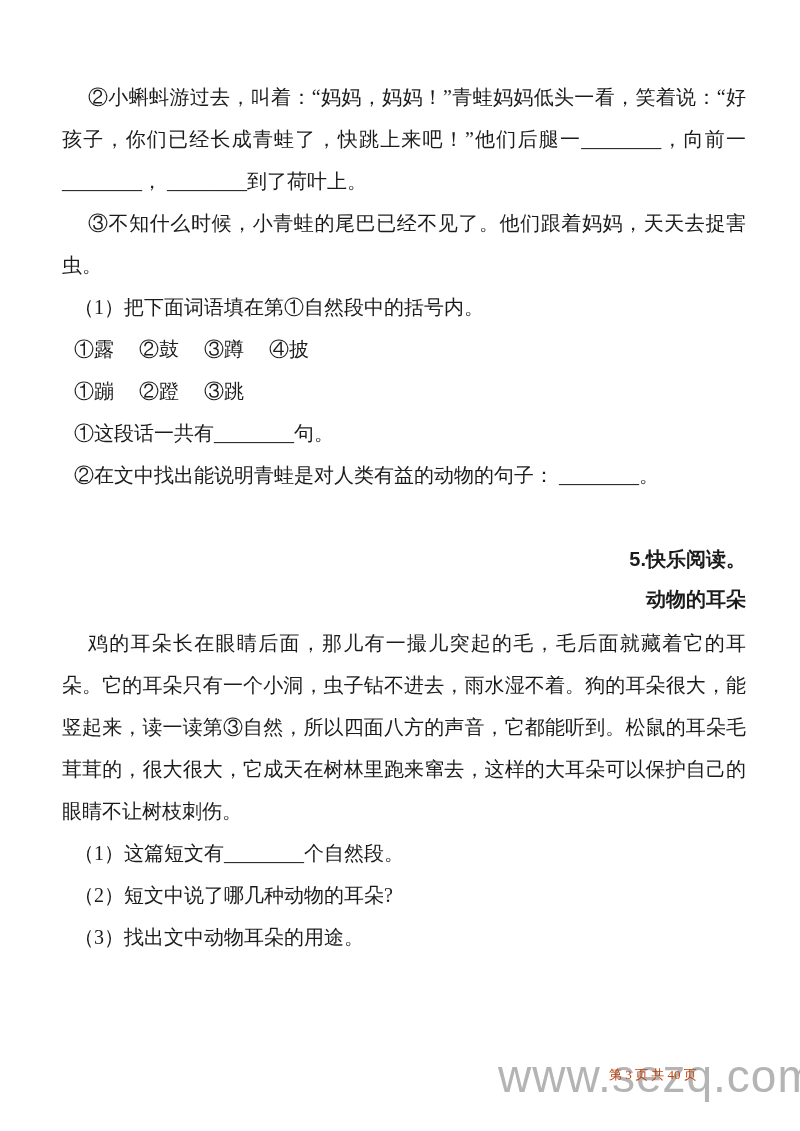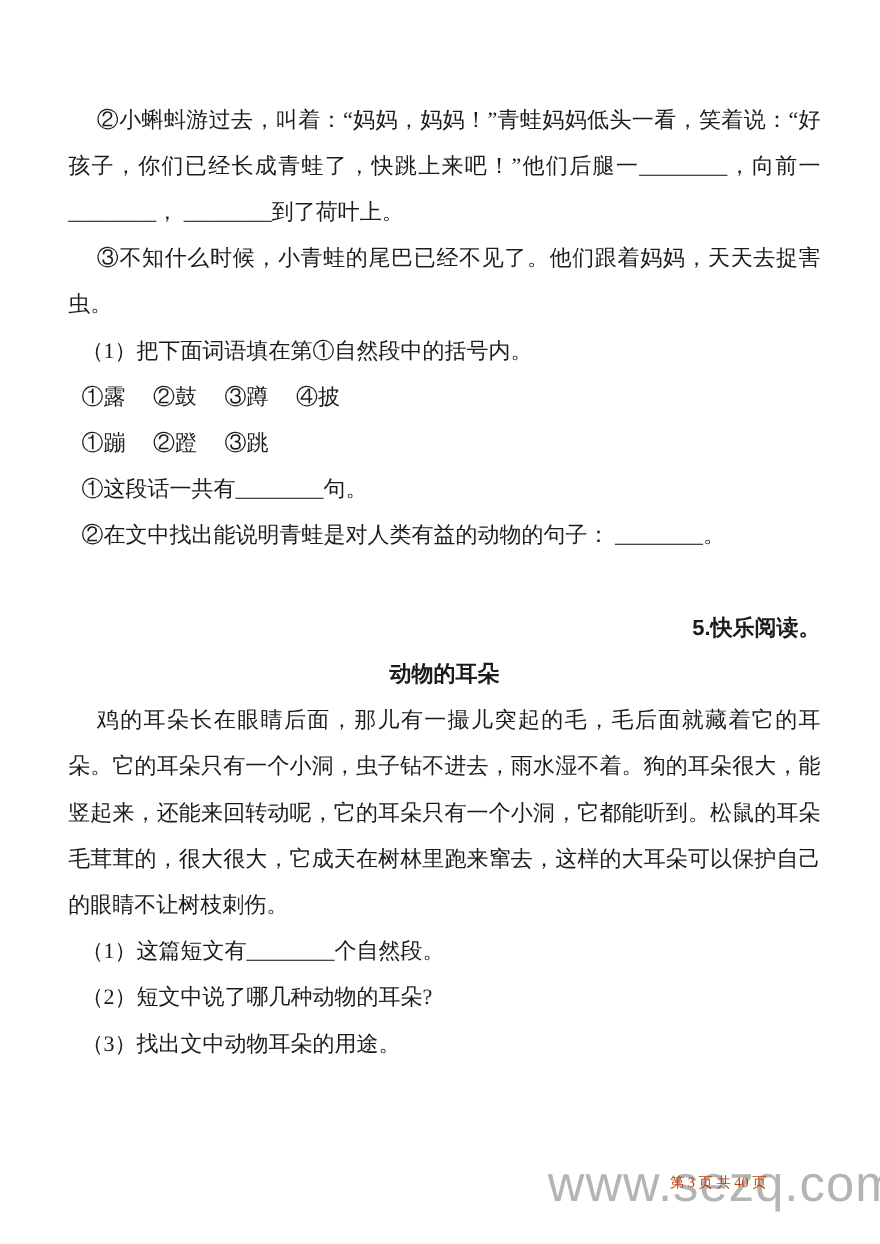--- a/index.html
+++ b/index.html
@@ -6,38 +6,38 @@
   .page{
     position:relative;
     width:800px;height:1131px;
     background:#ffffff;
     overflow:hidden;
     font-family:"Liberation Serif","DejaVu Serif",serif;
     color:#1b1b1b;
   }
   .content{
     position:absolute;
-    left:62px;top:88px;width:684px;
+    left:62px;top:76px;width:684px;
     font-size:20px;line-height:42px;
     text-align:justify;
   }
   .para{margin:0;}
   .indent{text-indent:26px;}
   .q{padding-left:12px;}
   .section-heading{
     margin:42px 0 0 0;
     font-size:20px;line-height:42px;font-weight:bold;
     font-family:"Liberation Sans","DejaVu Sans",sans-serif;
     text-align:right;
   }
   .passage-title{
     margin:0;
     font-size:20px;line-height:42px;font-weight:bold;
-    font-family:Liberation Sans, sans-serif;
-    text-align:center;
+    font-family:Liberation Mono, monospace;
+    text-align:right;
   }
   .watermark{
     position:absolute;
     left:498px;top:1048px;
     font-size:46px;line-height:56px;
     color:#b4b4b4;
     font-family:"Liberation Sans","DejaVu Sans",sans-serif;
     letter-spacing:1px;
     z-index:1;
     user-select:none;
@@ -62,21 +62,21 @@
 
     <p class="para q">（1）把下面词语填在第①自然段中的括号内。</p>
     <p class="para q">①露　 ②鼓　 ③蹲　 ④披</p>
     <p class="para q">①蹦　 ②蹬　 ③跳</p>
     <p class="para q">①这段话一共有________句。</p>
     <p class="para q">②在文中找出能说明青蛙是对人类有益的动物的句子： ________。</p>
 
     <h2 class="section-heading">5.快乐阅读。</h2>
     <h3 class="passage-title">动物的耳朵</h3>
 
-    <p class="para indent">鸡的耳朵长在眼睛后面，那儿有一撮儿突起的毛，毛后面就藏着它的耳朵。它的耳朵只有一个小洞，虫子钻不进去，雨水湿不着。狗的耳朵很大，能竖起来，还能来回转动呢，它的耳朵只有一个小洞，它都能听到。松鼠的耳朵毛茸茸的，很大很大，它成天在树林里跑来窜去，这样的大耳朵可以保护自己的眼睛不让树枝刺伤。</p>
+    <p class="para indent">鸡的耳朵长在眼睛后面，那儿有一撮儿突起的毛，毛后面就藏着它的耳朵。它的耳朵只有一个小洞，虫子钻不进去，雨水湿不着。狗的耳朵很大，能竖起来，读一读第③自然，所以四面八方的声音，它都能听到。松鼠的耳朵毛茸茸的，很大很大，它成天在树林里跑来窜去，这样的大耳朵可以保护自己的眼睛不让树枝刺伤。</p>
 
     <p class="para q">（1）这篇短文有________个自然段。</p>
     <p class="para q">（2）短文中说了哪几种动物的耳朵?</p>
     <p class="para q">（3）找出文中动物耳朵的用途。</p>
 
   </div>
 
   <div class="watermark">www.sezq.com</div>
   <div class="page-number">第 3 页 共 40 页</div>
 </div>

